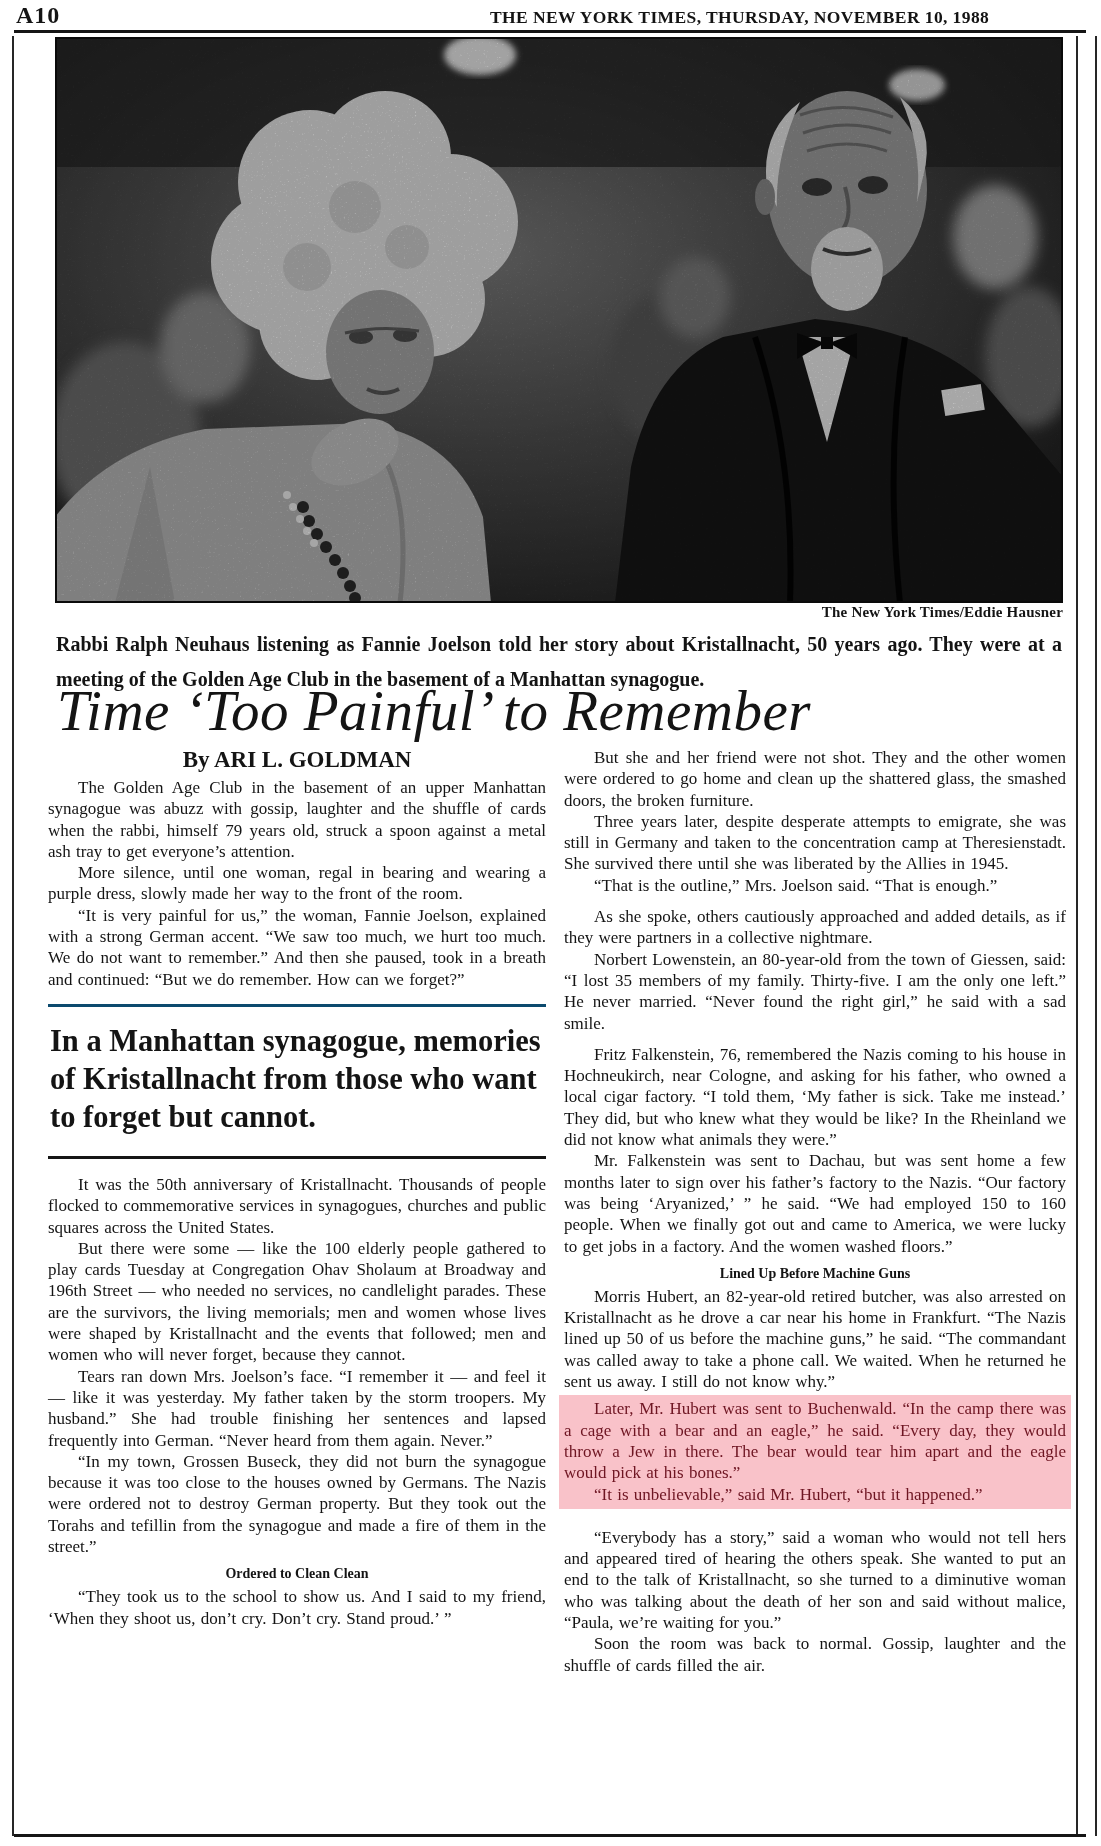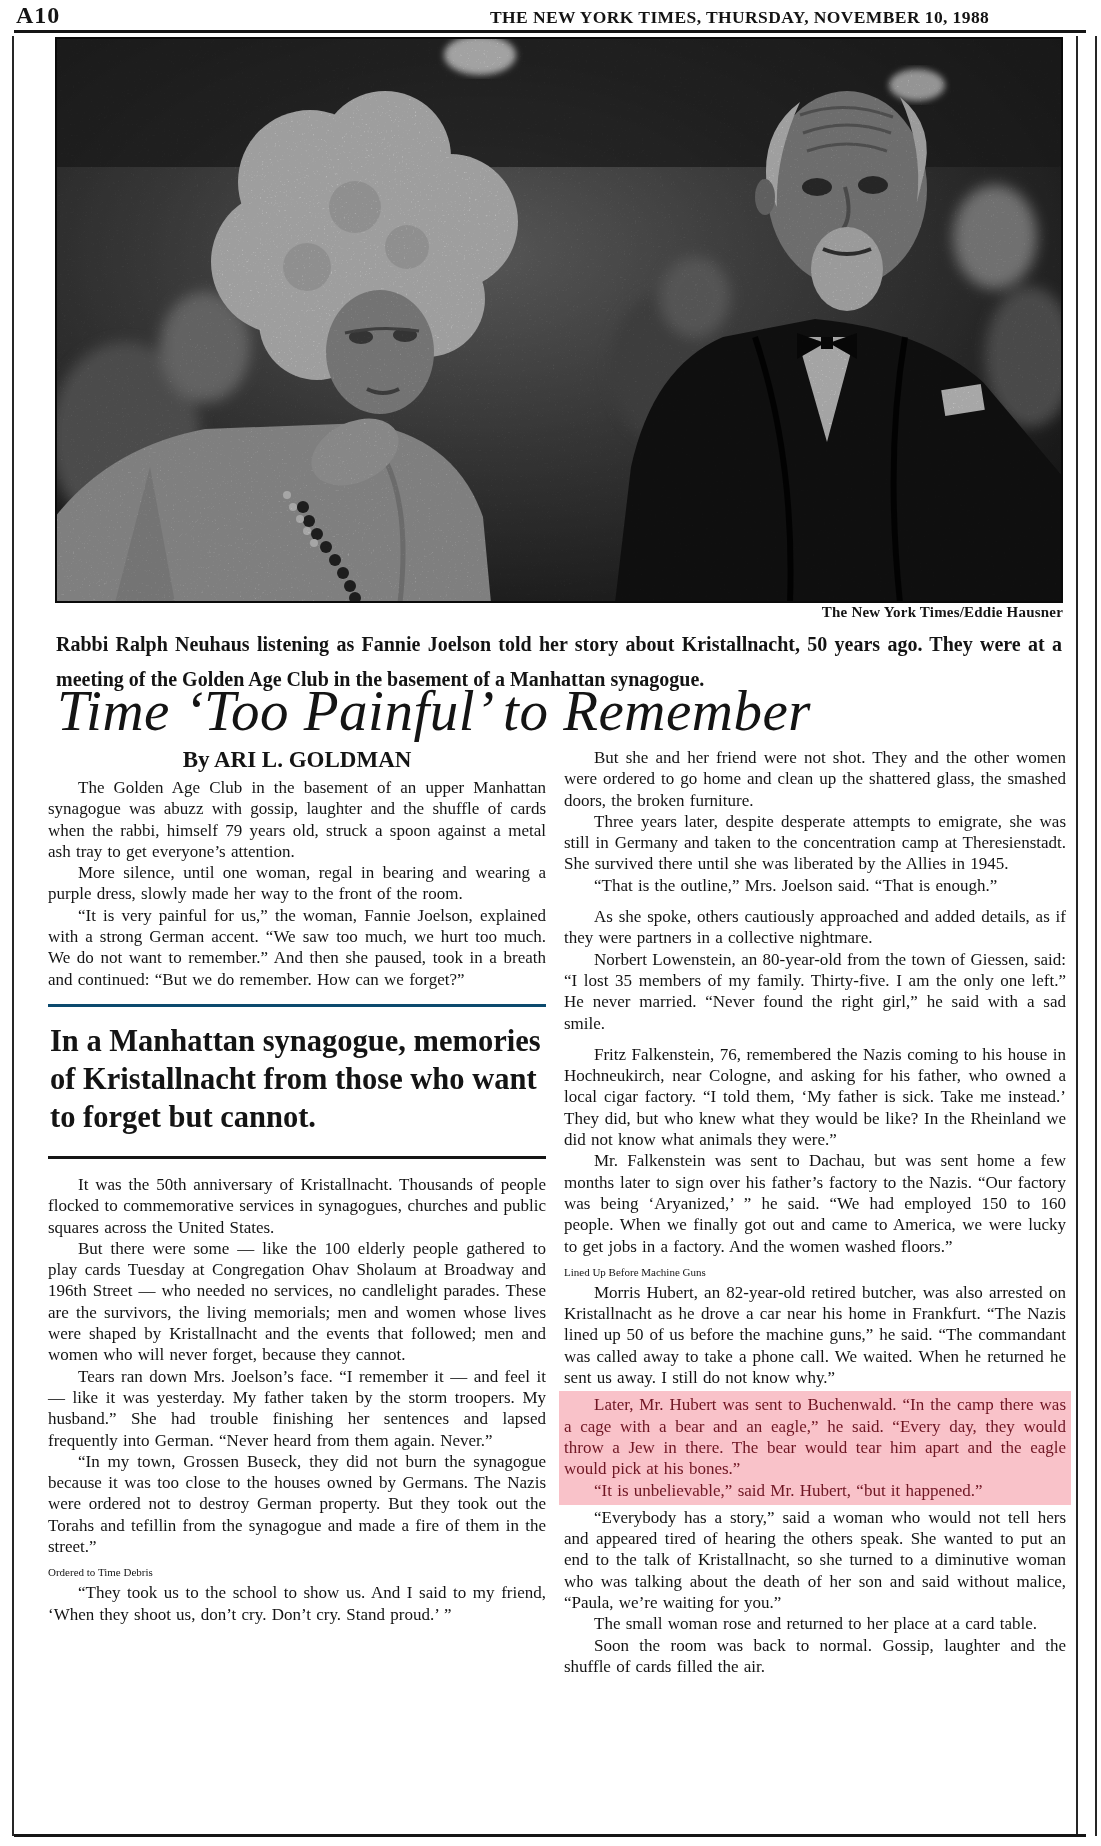--- a/index.html
+++ b/index.html
@@ -31,23 +31,23 @@
   .col { position:absolute; top:747px; }
   .col-left  { left:48px;  width:498px; }
   .col-right { left:564px; width:502px; }
 
   .col p { margin:0; text-indent:30px; text-align:justify;
     font-size:17px; line-height:21.3px; word-spacing:1px; }
   .byline { text-align:center; font-weight:bold; font-size:23px; margin:0 0 4px 0; }
   .pullquote { border-top:3px solid #0c4a6e; border-bottom:3px solid #151515;
     margin:14px 0 15px 0; padding:15px 2px 20px 2px;
     font-size:30.5px; line-height:38px; font-weight:bold; text-align:left; }
-  .subhead { font-weight:normal; font-size:11px; margin:9px 0 4px 0; }
+  .subhead { text-align:center; font-weight:bold; font-size:14px; margin:9px 0 4px 0; }
   .gap { margin-top:10px !important; }
-  .highlight { margin:3px -5px 2px -5px; padding:3px 5px 4px 5px; }
+  .highlight { margin:3px -5px 18px -5px; padding:3px 5px 4px 5px; }
   .bottom-rule { position:absolute; top:1834px; left:14px; width:1072px; height:3px; background:#151515; }
 </style>
 </head>
 <body>
 
 <div class="page-number">A10</div>
 <div class="masthead">THE NEW YORK TIMES, THURSDAY, NOVEMBER 10, 1988</div>
 <div class="header-rule"></div>
 <div class="page-rule left"></div>
 <div class="page-rule r1"></div>
@@ -182,36 +182,35 @@
 <div class="col col-left">
   <div class="byline">By ARI L. GOLDMAN</div>
   <p>The Golden Age Club in the basement of an upper Manhattan synagogue was abuzz with gossip, laughter and the shuffle of cards when the rabbi, himself 79 years old, struck a spoon against a metal ash tray to get everyone’s attention.</p>
   <p>More silence, until one woman, regal in bearing and wearing a purple dress, slowly made her way to the front of the room.</p>
   <p>“It is very painful for us,” the woman, Fannie Joelson, explained with a strong German accent. “We saw too much, we hurt too much. We do not want to remember.” And then she paused, took in a breath and continued: “But we do remember. How can we forget?”</p>
   <div class="pullquote">In a Manhattan synagogue, memories of Kristallnacht from those who want to forget but cannot.</div>
   <p>It was the 50th anniversary of Kristallnacht. Thousands of people flocked to commemorative services in synagogues, churches and public squares across the United States.</p>
   <p>But there were some — like the 100 elderly people gathered to play cards Tuesday at Congregation Ohav Sholaum at Broadway and 196th Street — who needed no services, no candlelight parades. These are the survivors, the living memorials; men and women whose lives were shaped by Kristallnacht and the events that followed; men and women who will never forget, because they cannot.</p>
   <p>Tears ran down Mrs. Joelson’s face. “I remember it — and feel it — like it was yesterday. My father taken by the storm troopers. My husband.” She had trouble finishing her sentences and lapsed frequently into German. “Never heard from them again. Never.”</p>
   <p>“In my town, Grossen Buseck, they did not burn the synagogue because it was too close to the houses owned by Germans. The Nazis were ordered not to destroy German property. But they took out the Torahs and tefillin from the synagogue and made a fire of them in the street.”</p>
-  <div class="subhead">Ordered to Time Debris</div>
+  <div class="subhead">Ordered to Clean Clean</div>
   <p>“They took us to the school to show us. And I said to my friend, ‘When they shoot us, don’t cry. Don’t cry. Stand proud.’ ”</p>
 </div>
 
 <div class="col col-right">
   <p>But she and her friend were not shot. They and the other women were ordered to go home and clean up the shattered glass, the smashed doors, the broken furniture.</p>
   <p>Three years later, despite desperate attempts to emigrate, she was still in Germany and taken to the concentration camp at Theresienstadt. She survived there until she was liberated by the Allies in 1945.</p>
   <p>“That is the outline,” Mrs. Joelson said. “That is enough.”</p>
   <p class="gap">As she spoke, others cautiously approached and added details, as if they were partners in a collective nightmare.</p>
   <p>Norbert Lowenstein, an 80-year-old from the town of Giessen, said: “I lost 35 members of my family. Thirty-five. I am the only one left.” He never married. “Never found the right girl,” he said with a sad smile.</p>
   <p class="gap">Fritz Falkenstein, 76, remembered the Nazis coming to his house in Hochneukirch, near Cologne, and asking for his father, who owned a local cigar factory. “I told them, ‘My father is sick. Take me instead.’ They did, but who knew what they would be like? In the Rheinland we did not know what animals they were.”</p>
   <p>Mr. Falkenstein was sent to Dachau, but was sent home a few months later to sign over his father’s factory to the Nazis. “Our factory was being ‘Aryanized,’ ” he said. “We had employed 150 to 160 people. When we finally got out and came to America, we were lucky to get jobs in a factory. And the women washed floors.”</p>
   <div class="subhead">Lined Up Before Machine Guns</div>
   <p>Morris Hubert, an 82-year-old retired butcher, was also arrested on Kristallnacht as he drove a car near his home in Frankfurt. “The Nazis lined up 50 of us before the machine guns,” he said. “The commandant was called away to take a phone call. We waited. When he returned he sent us away. I still do not know why.”</p>
   <div class="highlight" style="background: rgb(249, 194, 201); color: rgb(110, 21, 34);">
     <p>Later, Mr. Hubert was sent to Buchenwald. “In the camp there was a cage with a bear and an eagle,” he said. “Every day, they would throw a Jew in there. The bear would tear him apart and the eagle would pick at his bones.”</p>
     <p>“It is unbelievable,” said Mr. Hubert, “but it happened.”</p>
   </div>
   <p>“Everybody has a story,” said a woman who would not tell hers and appeared tired of hearing the others speak. She wanted to put an end to the talk of Kristallnacht, so she turned to a diminutive woman who was talking about the death of her son and said without malice, “Paula, we’re waiting for you.”</p>
-  <p>The small woman rose and returned to her place at a card table.</p>
   <p>Soon the room was back to normal. Gossip, laughter and the shuffle of cards filled the air.</p>
 </div>
 
 <div class="bottom-rule"></div>
 
 </body></html>

